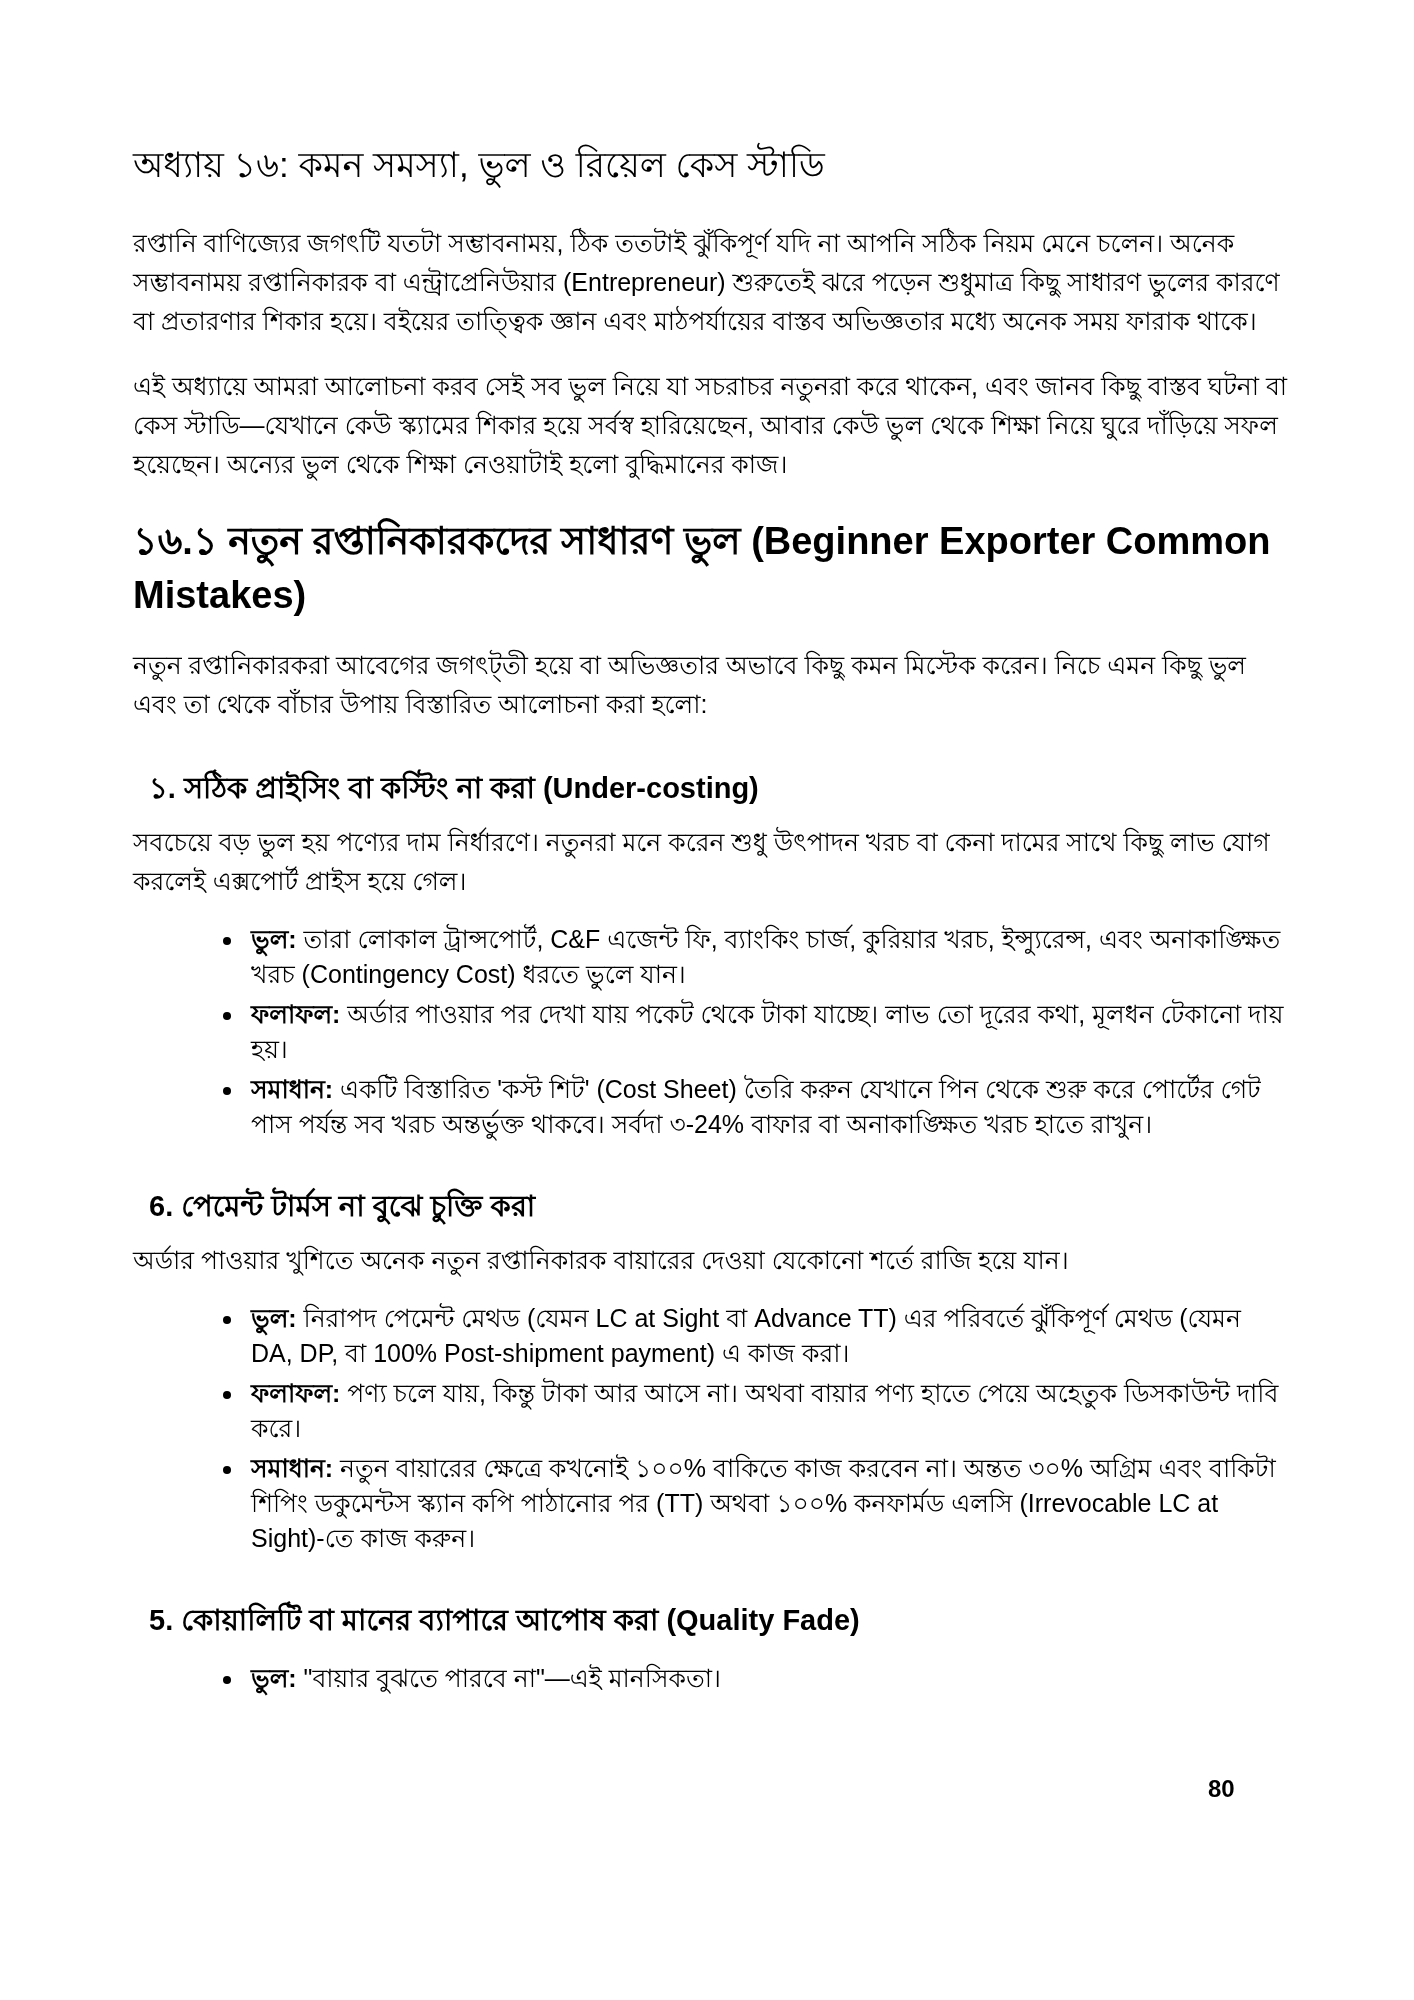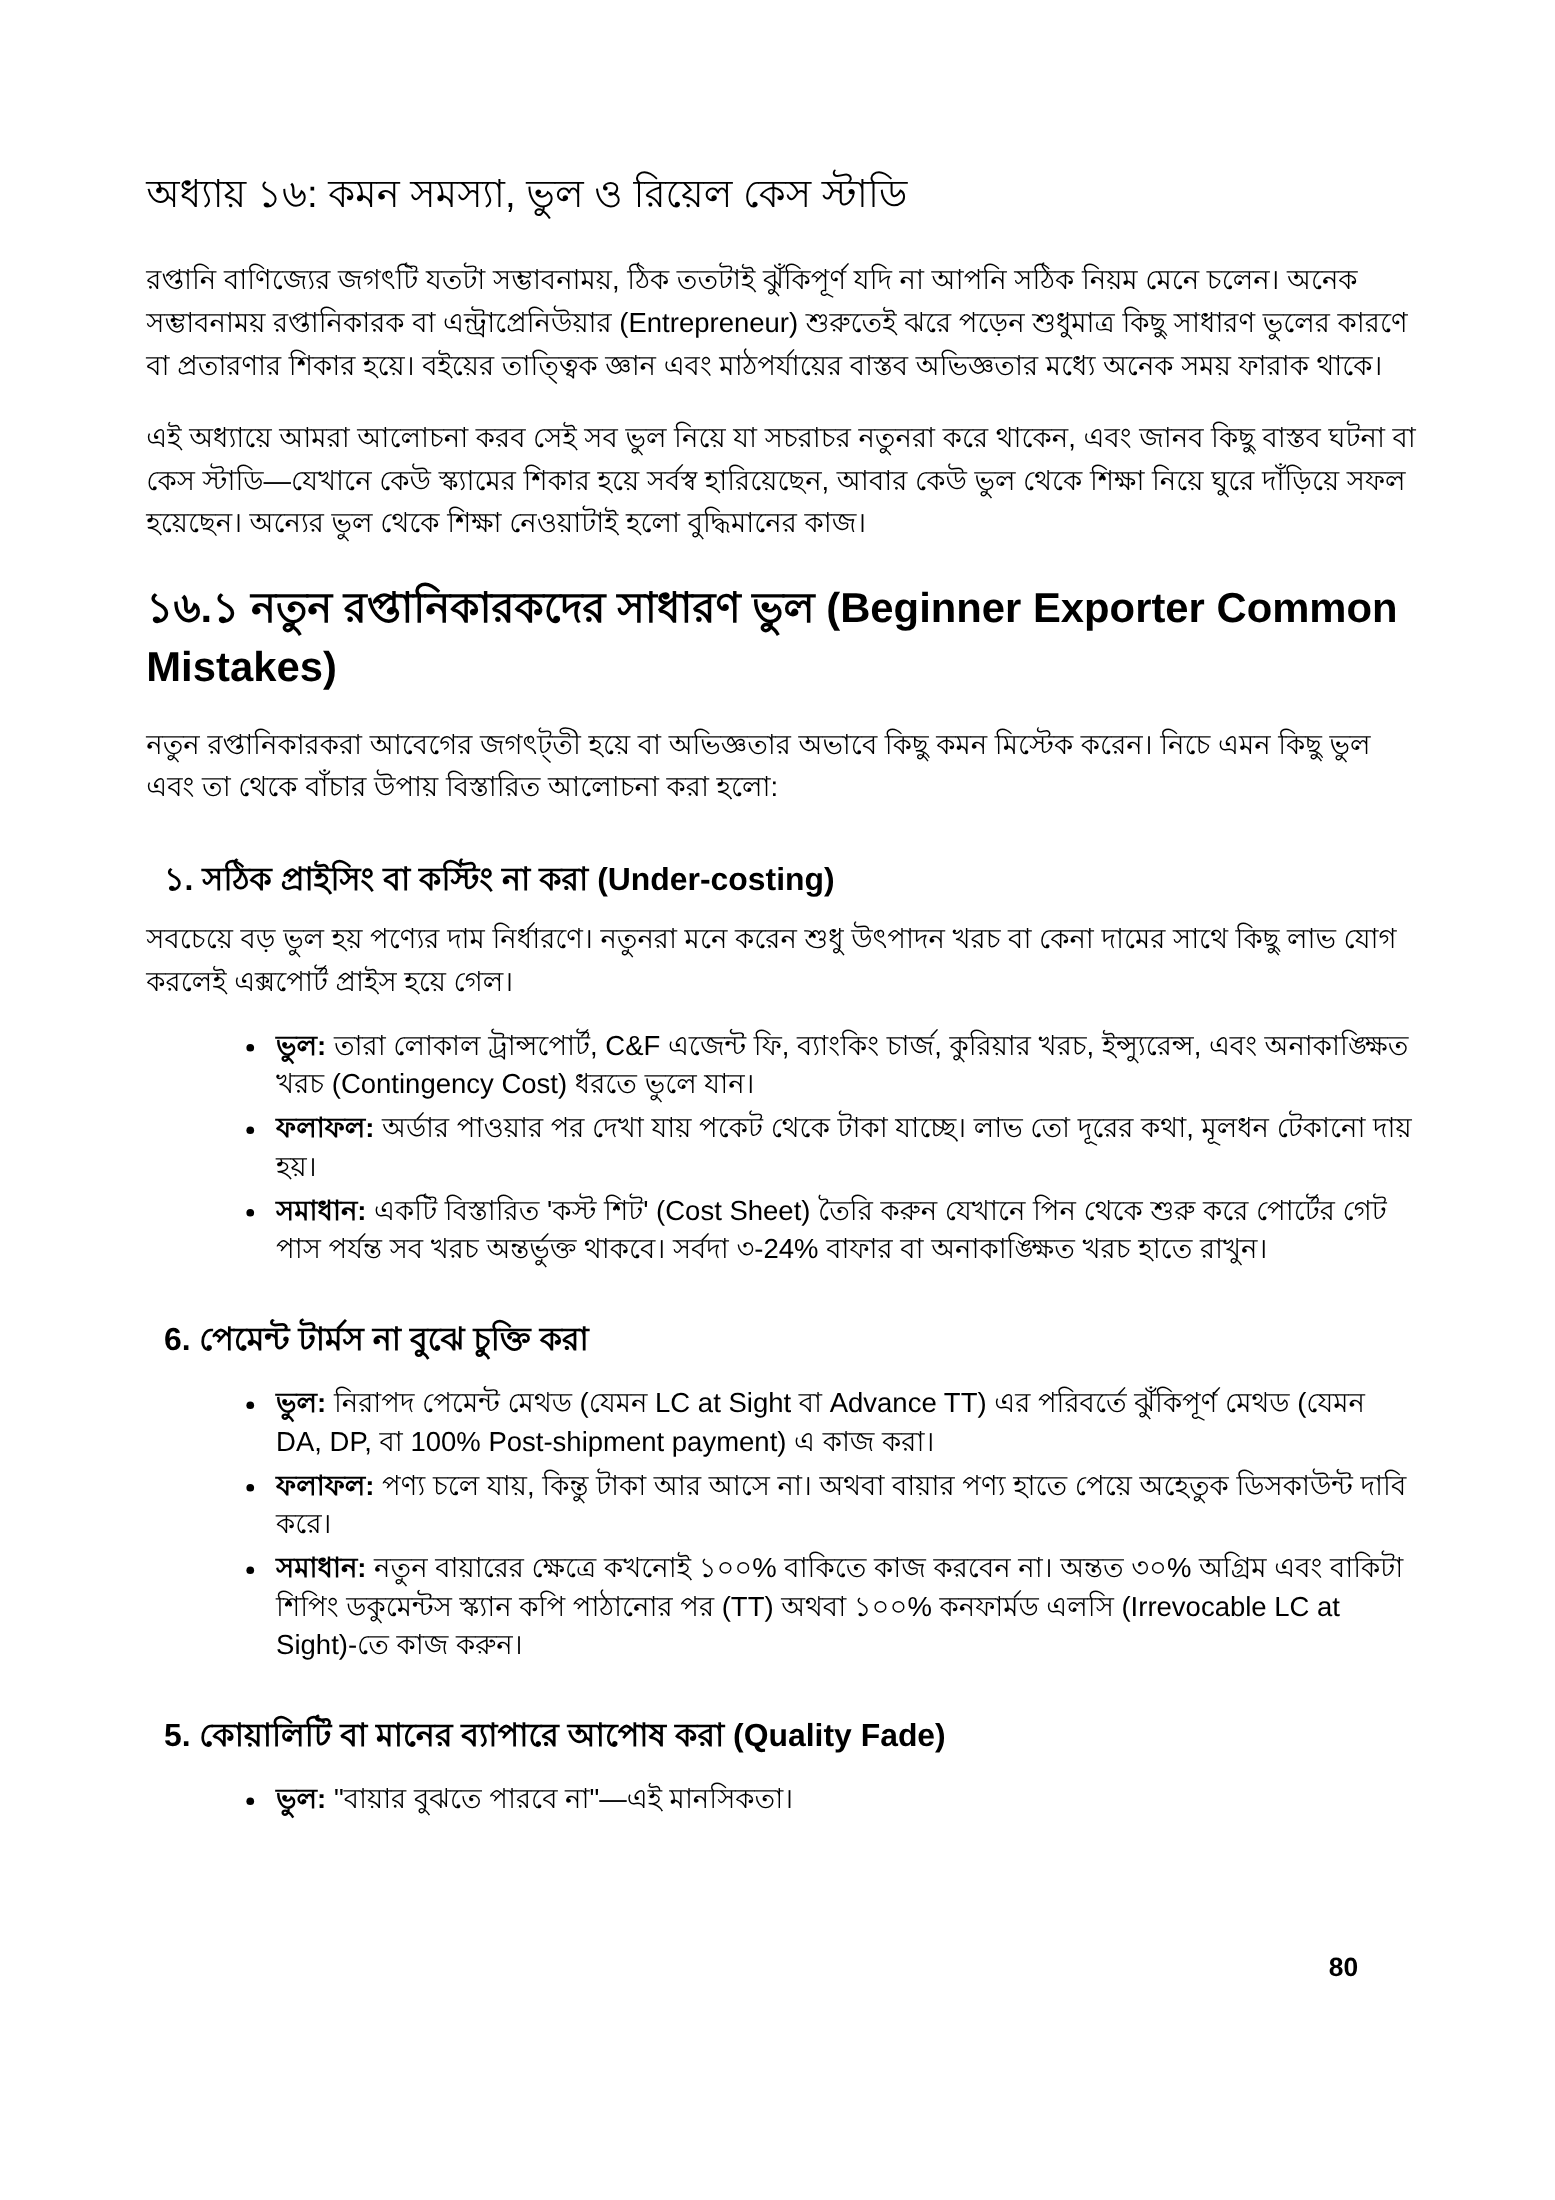--- a/index.html
+++ b/index.html
@@ -8,21 +8,21 @@
     width:1414px;
     height:2000px;
     background:#ffffff;
     color:#000000;
     font-family:"Liberation Sans","DejaVu Sans",sans-serif;
     overflow:hidden;
   }
   .content {
     position:absolute;
     left:133px;
-    top:12px;
+    top:0;
     width:1155px;
   }
   h1.chapter-title {
     font-size:35px;
     font-weight:400;
     line-height:46px;
     margin:142px 0 0 0;
   }
   p.body-text {
     font-size:25px;
@@ -89,20 +89,21 @@
         <span class="lbl">ফলাফল:</span>
         <span>অর্ডার পাওয়ার পর দেখা যায় পকেট থেকে টাকা যাচ্ছে। লাভ তো দূরের কথা, মূলধন টেকানো দায় হয়।</span>
       </li>
       <li>
         <span class="lbl">সমাধান:</span>
         <span>একটি বিস্তারিত 'কস্ট শিট' (Cost Sheet) তৈরি করুন যেখানে পিন থেকে শুরু করে পোর্টের গেট পাস পর্যন্ত সব খরচ অন্তর্ভুক্ত থাকবে। সর্বদা ৩-24% বাফার বা অনাকাঙ্ক্ষিত খরচ হাতে রাখুন।</span>
       </li>
     </ul>
 
     <h3 class="sub-title">6. পেমেন্ট টার্মস না বুঝে চুক্তি করা</h3>
+    <p class="body-text sub-body">অর্ডার পাওয়ার খুশিতে অনেক নতুন রপ্তানিকারক বায়ারের দেওয়া যেকোনো শর্তে রাজি হয়ে যান।</p>
     <ul class="bullet-list">
       <li>
         <span class="lbl">ভুল:</span>
         <span>নিরাপদ পেমেন্ট মেথড (যেমন LC at Sight বা Advance TT) এর পরিবর্তে ঝুঁকিপূর্ণ মেথড (যেমন DA, DP, বা 100% Post-shipment payment) এ কাজ করা।</span>
       </li>
       <li>
         <span class="lbl">ফলাফল:</span>
         <span>পণ্য চলে যায়, কিন্তু টাকা আর আসে না। অথবা বায়ার পণ্য হাতে পেয়ে অহেতুক ডিসকাউন্ট দাবি করে।</span>
       </li>
       <li>

